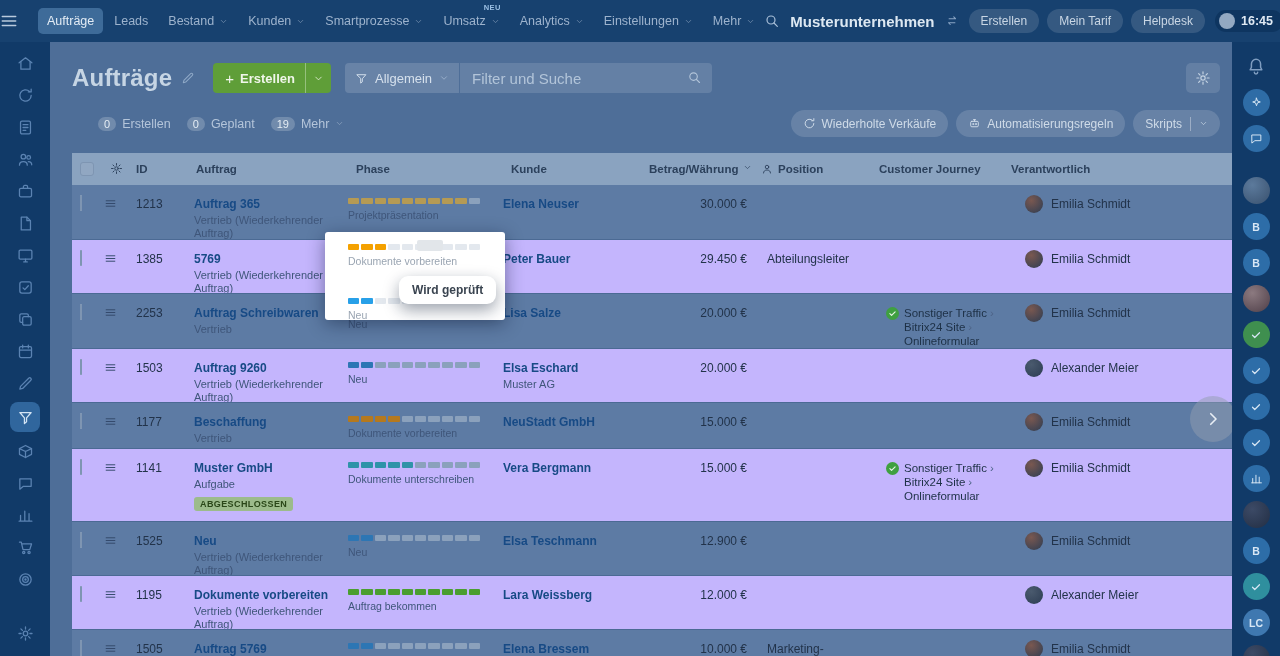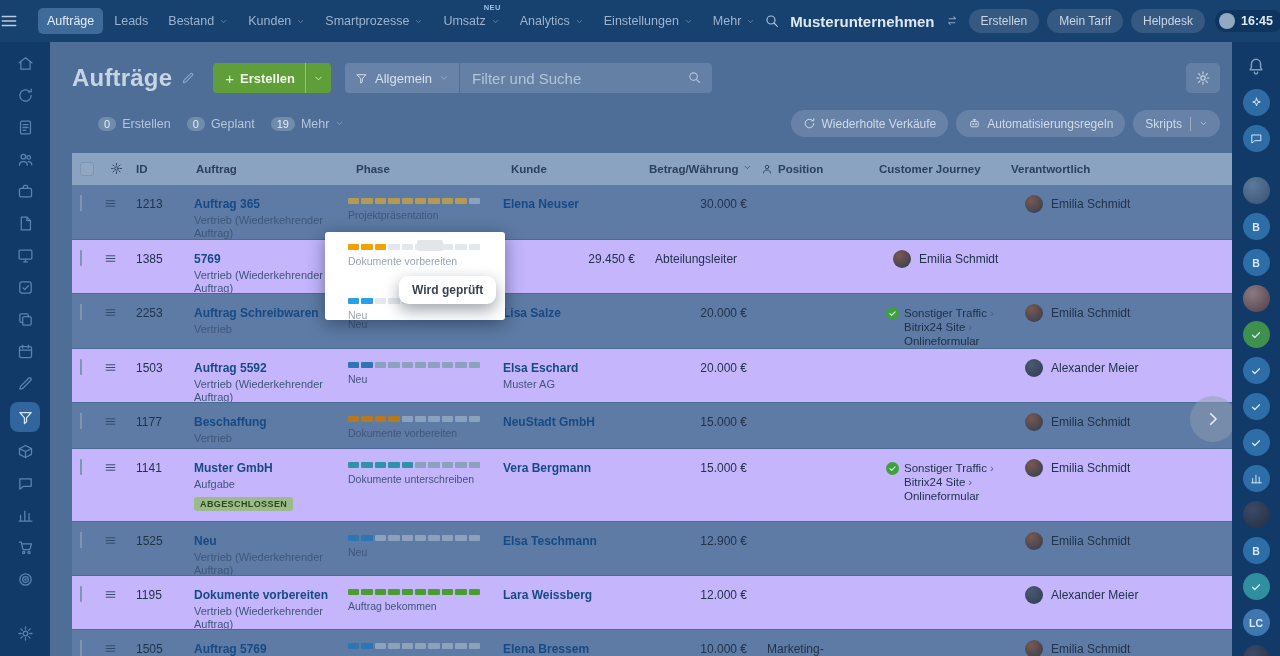--- a/index.html
+++ b/index.html
@@ -684,20 +684,21 @@
               <div class="pseg" style="background: rgb(139, 161, 188);"></div>
               <div class="pseg" style="background: rgb(139, 161, 188);"></div>
               <div class="pseg" style="background: rgb(139, 161, 188);"></div>
               <div class="pseg" style="background: rgb(139, 161, 188);"></div>
               <div class="pseg" style="background: rgb(139, 161, 188);"></div>
               <div class="pseg" style="background: rgb(139, 161, 188);"></div>
             </div>
             <div class="plabel">Dokumente vorbereiten</div>
           </div>
         </div>
+        <div class="cell cell-customer"><span class="link">Peter Bauer</span></div>
         <div class="cell cell-amount"><span>29.450 €</span></div>
         <div class="cell cell-position"><span>Abteilungsleiter</span></div>
         <div class="cell cell-journey"></div>
         <div class="cell cell-owner">
           <span class="owner-av" style="background: radial-gradient(circle at 35% 30%, rgb(122, 88, 80), rgb(44, 60, 82));"></span>
           <span class="owner-name">Emilia Schmidt</span>
         </div>
       </div>
       <div class="trow tbody-row" style="grid-template-columns: 30px 26px 60px 160px 155px 138px 112px 118px 132px 1fr; height: 55px;">
         <div class="cell cell-check"><span class="checkbox"></span></div>
@@ -750,21 +751,21 @@
         </div>
       </div>
       <div class="trow tbody-row alt" style="grid-template-columns: 30px 26px 60px 160px 155px 138px 112px 118px 132px 1fr; height: 54px;">
         <div class="cell cell-check"><span class="checkbox"></span></div>
         <div class="cell cell-menu"><span><span class="ic">
               <svg width="13" height="13" viewBox="0 0 24 24" fill="none" stroke="currentColor" stroke-width="1.8" stroke-linecap="round" stroke-linejoin="round">
                 <path d="M4 7h16M4 12h16M4 17h16"></path>
               </svg>
             </span></span></div>
         <div class="cell cell-id"><span>1503</span></div>
-        <div class="cell cell-title"><span class="link">Auftrag 5592</span><div class="subtle">Vertrieb (Wiederkehrender Auftrag)</div></div>
+        <div class="cell cell-title"><span class="link">Auftrag 9260</span><div class="subtle">Vertrieb (Wiederkehrender Auftrag)</div></div>
         <div class="cell cell-phase">
           <div>
             <div class="pbar">
               <div class="pseg" style="background: rgb(45, 118, 180);"></div>
               <div class="pseg" style="background: rgb(45, 118, 180);"></div>
               <div class="pseg" style="background: rgb(139, 161, 188);"></div>
               <div class="pseg" style="background: rgb(139, 161, 188);"></div>
               <div class="pseg" style="background: rgb(139, 161, 188);"></div>
               <div class="pseg" style="background: rgb(139, 161, 188);"></div>
               <div class="pseg" style="background: rgb(139, 161, 188);"></div>

